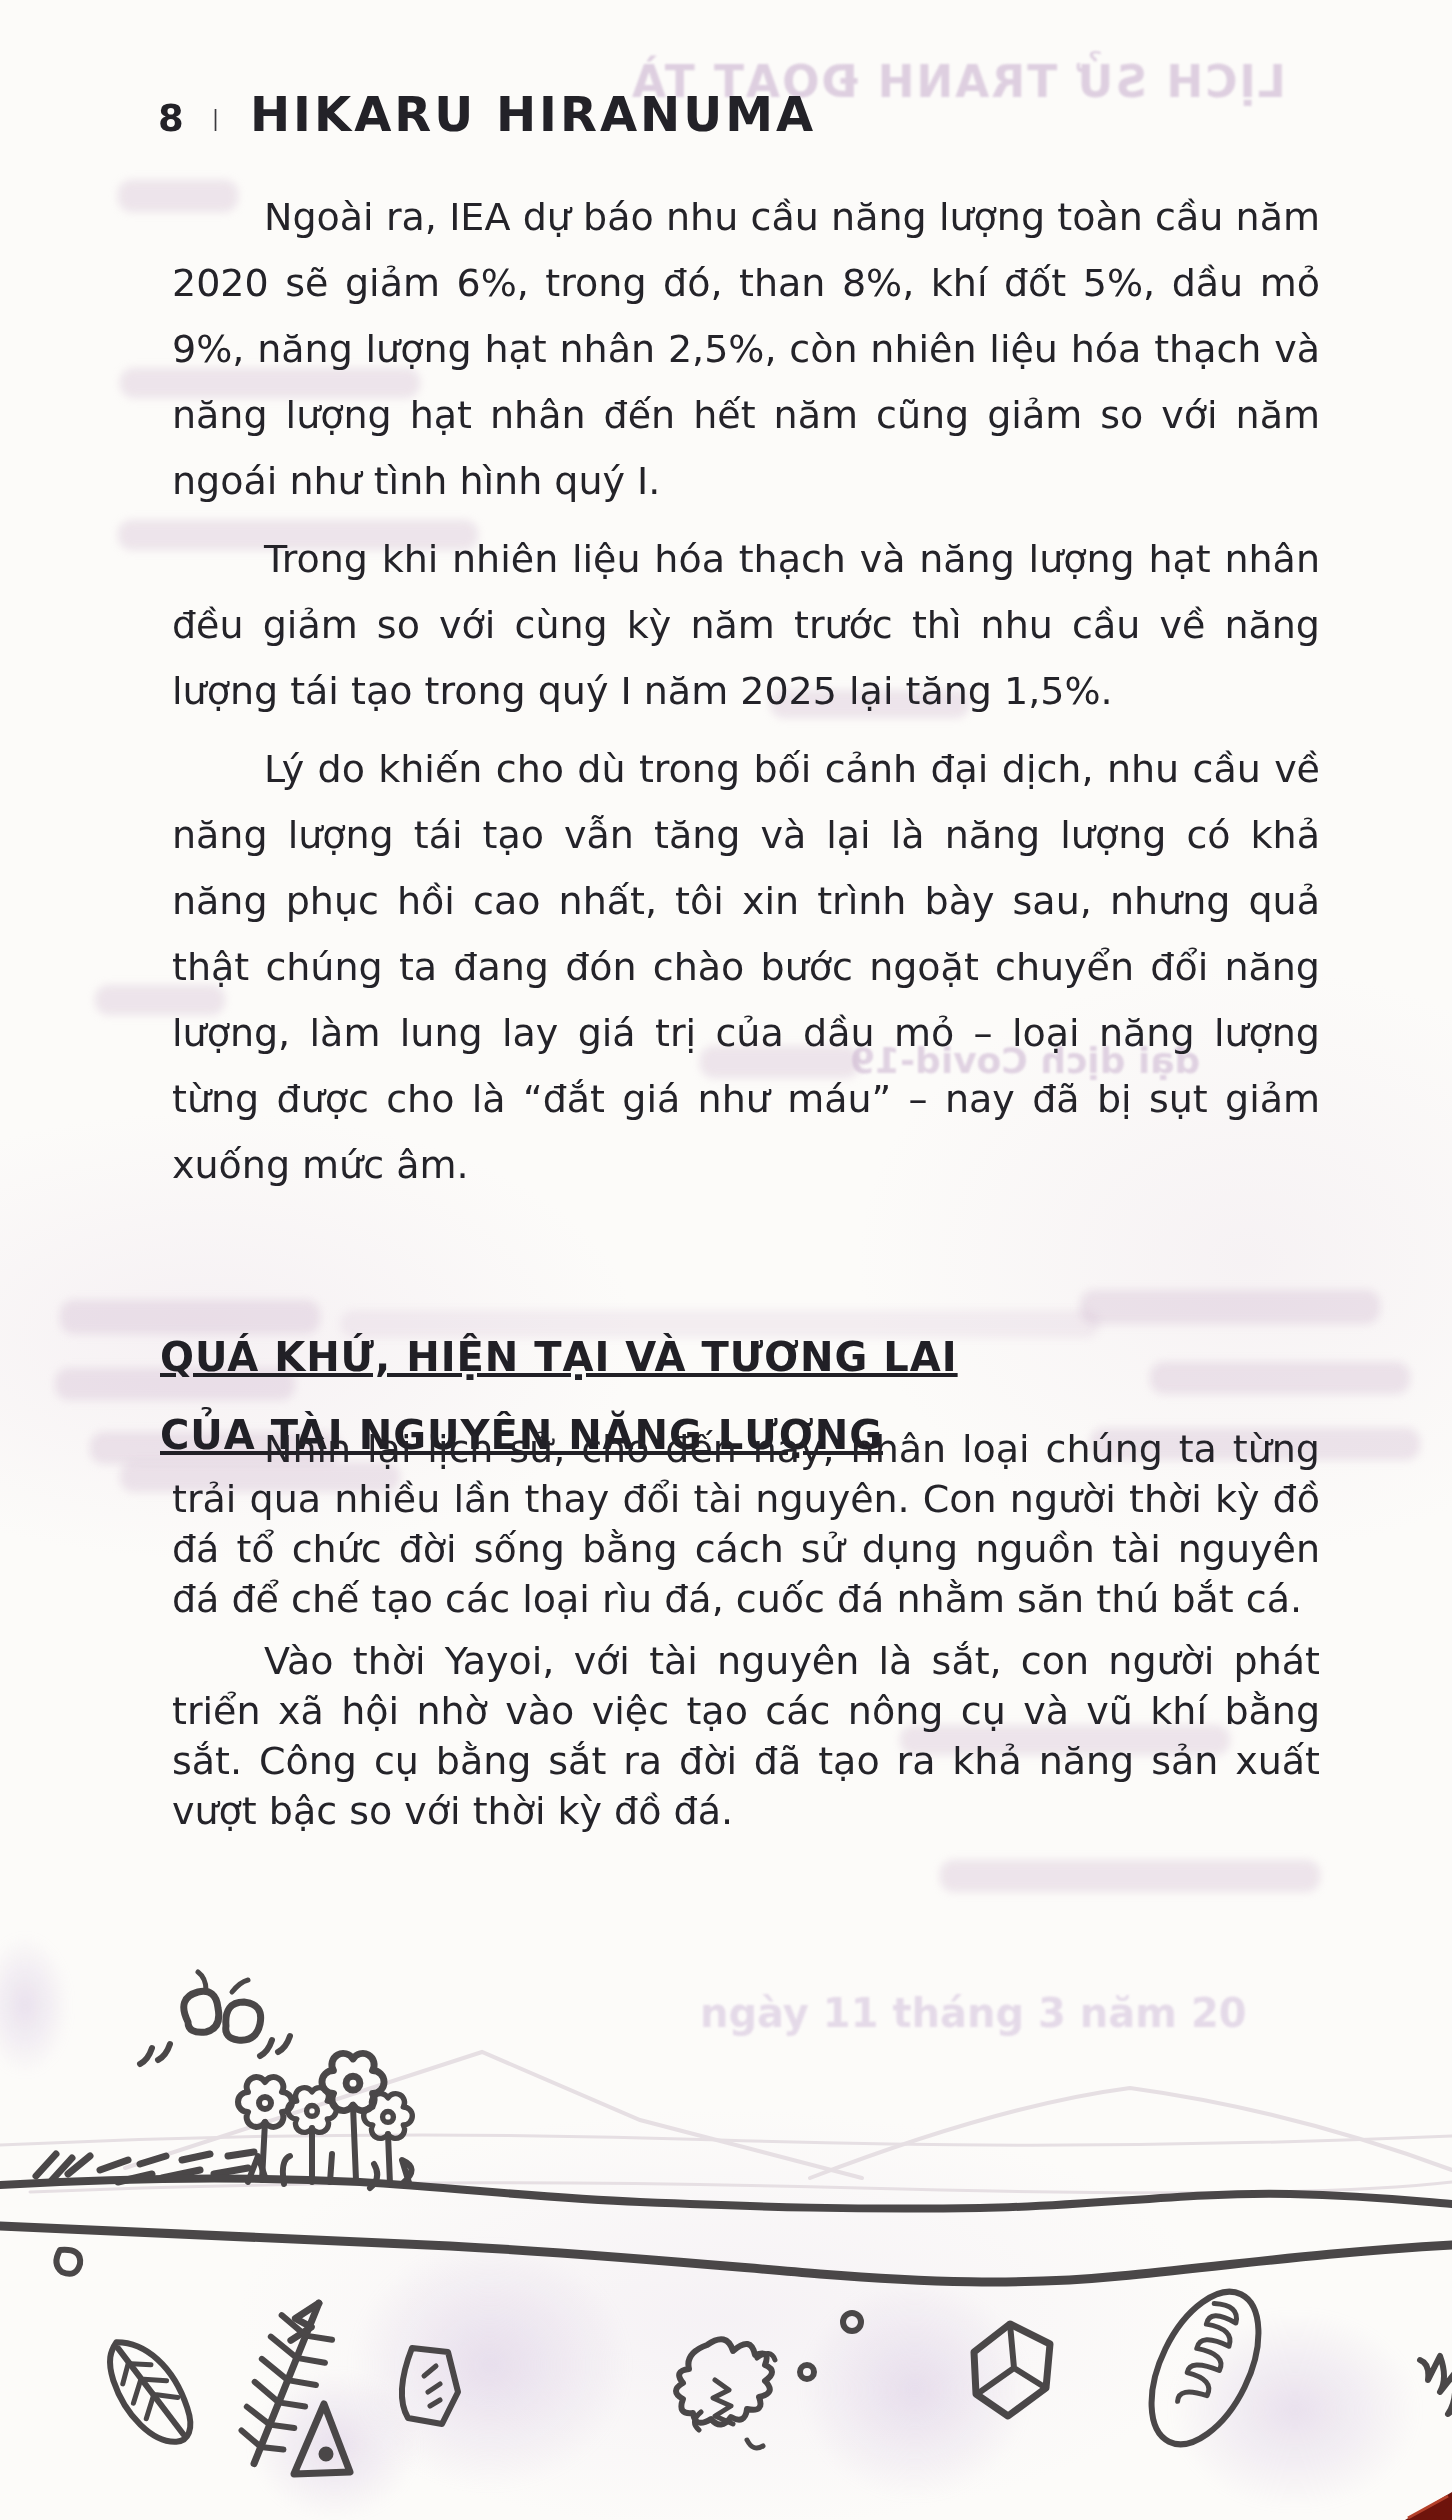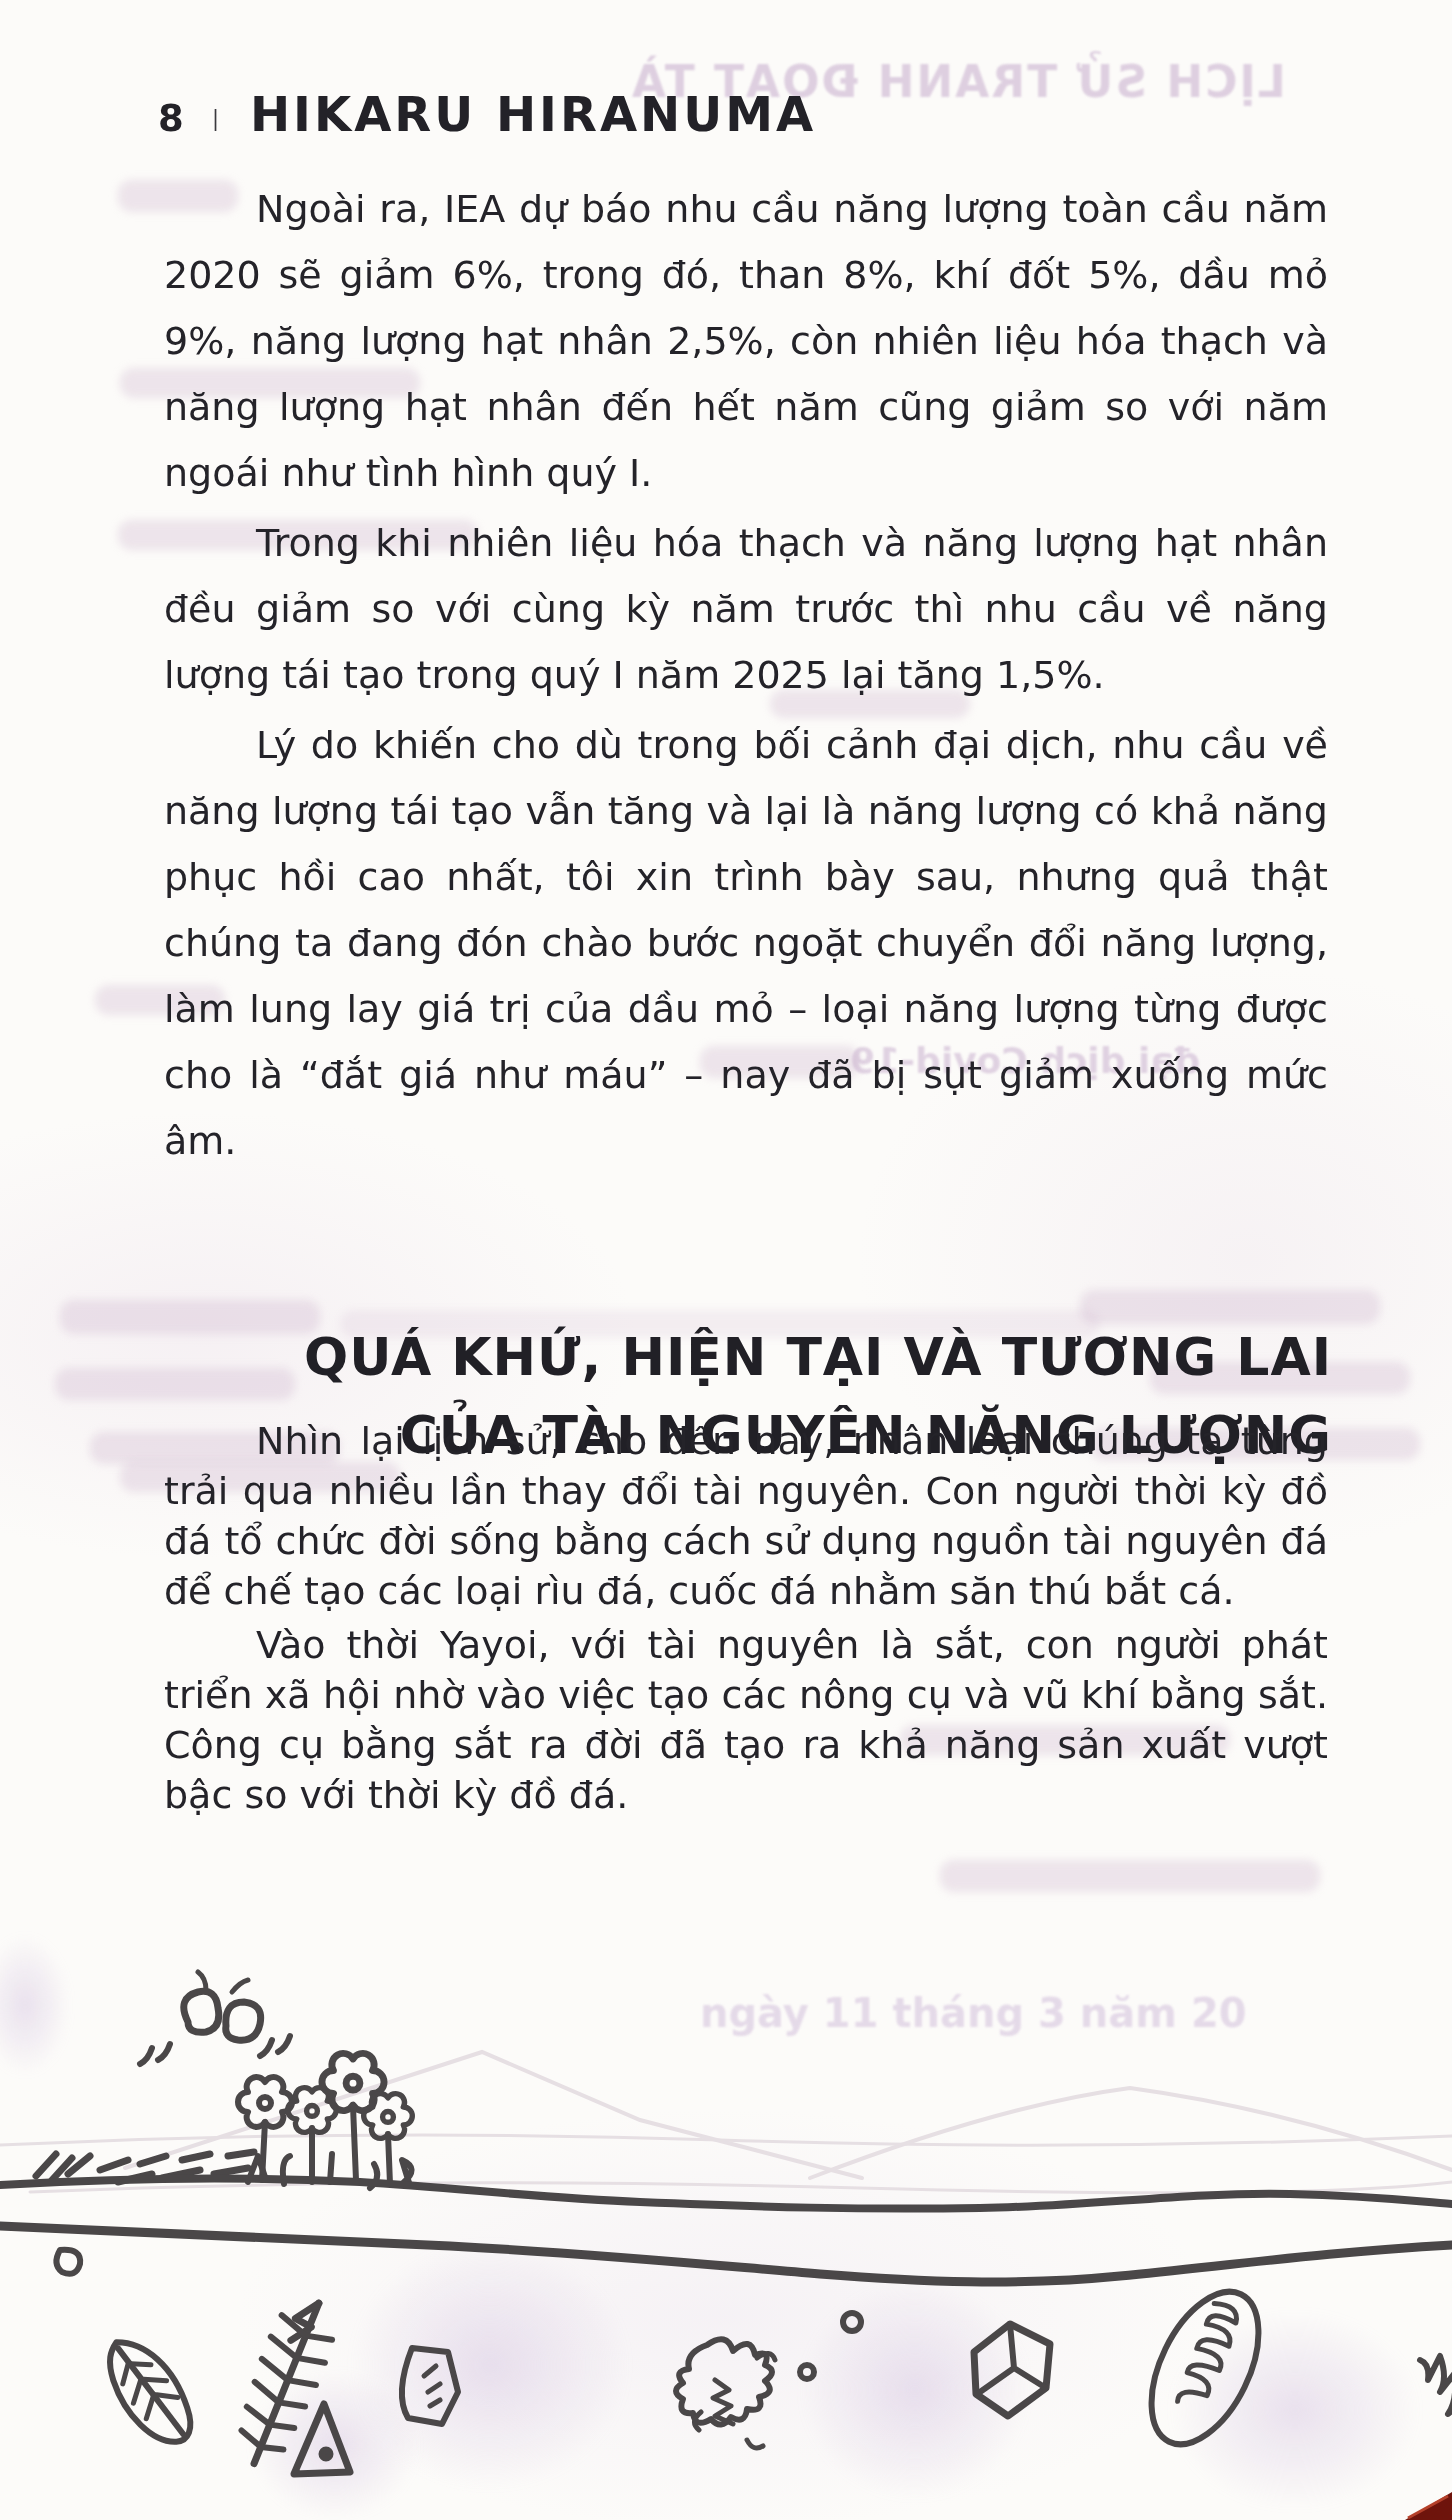--- a/index.html
+++ b/index.html
@@ -17,24 +17,24 @@
   
   .header{position:absolute;top:86px;left:158px;display:flex;align-items:baseline;}
   .pagenum{font-size:37px;font-weight:bold;letter-spacing:1px;}
   .divider{font-size:31px;margin:0 30px 0 26px;transform:scaleX(.55);display:inline-block;color:#3a393e;}
   .runtitle{font-size:48px;font-weight:bold;letter-spacing:3px;}
   
   .textblock{position:absolute;left:160px;width:1172px;font-size:38px;font-weight:500;
              text-align:justify;color:#242329;}
   .block1{top:172px;line-height:66px;}
   .block2{top:1412px;line-height:50px;}
-  .textblock p{margin:4px;text-indent:92px;}
+  .textblock p{margin:12px;text-indent:92px;}
   
-  .heading{position:absolute;top:1318px;left:160px;width:1172px;text-align:right;
-           font-size:52px;font-weight:bold;line-height:78px;letter-spacing:1px;color:#212026;}
+  .heading{position:absolute;top:1318px;left:160px;width:1172px;text-align:left;
+           font-size:40px;font-weight:bold;line-height:78px;letter-spacing:1px;color:#212026;text-decoration:underline;}
   
   .bleed{position:absolute;pointer-events:none;}
   .bleed-text{color:#d9c8dc;filter:blur(1.2px);font-weight:bold;white-space:nowrap;}
   .mirrored{transform:scaleX(-1);}
   .stripe{position:absolute;background:rgba(201,174,203,.30);border-radius:14px;filter:blur(4px);pointer-events:none;}
   .blob{position:absolute;background:radial-gradient(closest-side, rgba(203,183,219,.38), transparent);filter:blur(5px);border-radius:50%;pointer-events:none;}
   
   .illus{position:absolute;top:1930px;left:0;width:1452px;height:590px;}
   .ink{stroke:#4a4748;fill:none;stroke-linecap:round;stroke-linejoin:round;}
   .faint{stroke:#e6dfe3;fill:none;stroke-linecap:round;}

